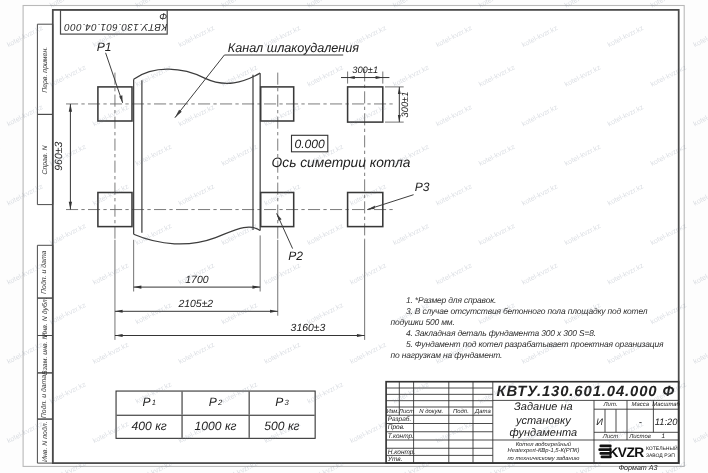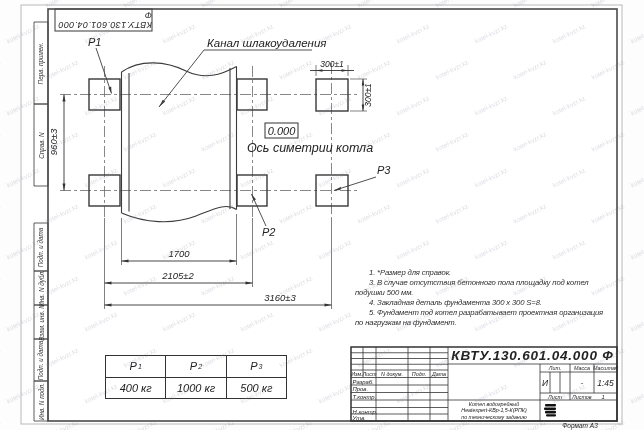--- a/index.html
+++ b/index.html
@@ -251,39 +251,52 @@
   <div class="tbt colhdr" style="left:376px;width:32px;">N докум.</div>
   <div class="tbt colhdr" style="left:408px;width:22px;">Подп.</div>
   <div class="tbt colhdr" style="left:430px;width:18px;">Дата</div>
 
   <div class="tbt rowlbl" style="top:378px;">Разраб.</div>
   <div class="tbt rowlbl" style="top:385.5px;">Пров.</div>
   <div class="tbt rowlbl" style="top:393px;">Т.контр.</div>
   <div class="tbt rowlbl" style="top:408px;">Н.контр.</div>
   <div class="tbt rowlbl" style="top:414.5px;">Утв.</div>
 
+  <div class="tbt" id="tb-title">
+    <span>Задание на</span>
+    <span>установку</span>
+    <span>фундамента</span>
+  </div>
 
   <div class="tbt smallhdr" style="left:540px;width:30px;">Лит.</div>
   <div class="tbt smallhdr" style="left:570px;width:24px;">Масса</div>
   <div class="tbt smallhdr" style="left:594px;width:23px;">Масштаб</div>
 
   <div class="tbt" style="left:540px;top:372px;width:10px;height:21px;font-size:8.5px;">И</div>
   <div class="tbt" style="left:570px;top:372px;width:24px;height:21px;font-size:8.5px;">-</div>
-  <div class="tbt" style="left:594px;top:372px;width:23px;height:21px;font-size:8.5px;">1:45</div>
+  <div class="tbt" style="left:594px;top:372px;width:23px;height:21px;font-size:8.5px;">11:20</div>
 
   <div class="tbt" style="left:540px;top:393px;width:30px;height:7px;font-size:5.4px;">Лист</div>
   <div class="tbt left" style="left:572px;top:393px;width:24px;height:7px;font-size:5.4px;">Листов</div>
   <div class="tbt" style="left:596px;top:393px;width:14px;height:7px;font-size:5.8px;">1</div>
 
   <div class="tbt" id="product">
     <span>Котел водогрейный</span>
     <span>Heatexpert-КВр-1,5-К(РПК)</span>
     <span>по техническому заданию</span>
   </div>
 
+  <div class="abs" id="logo-block">
+    <span style="width:14px;"></span>
+    <span id="logo-word">KVZR</span>
+    <span id="company">
+      <span>КОТЕЛЬНЫЙ</span>
+      <span>ЗАВОД РЭП</span>
+    </span>
+  </div>
 
   <div class="tbt" id="format-label">Формат А3</div>
 
   <div class="abs" id="wm-layer" style="left:0;top:0;width:644px;height:430px;pointer-events:none;">
       <span class="wm" style="left: -34px; top: -6px;">kotel-kvzr.kz</span>
       <span class="wm" style="left: 44px; top: -6px;">kotel-kvzr.kz</span>
       <span class="wm" style="left: 122px; top: -6px;">kotel-kvzr.kz</span>
       <span class="wm" style="left: 200px; top: -6px;">kotel-kvzr.kz</span>
       <span class="wm" style="left: 278px; top: -6px;">kotel-kvzr.kz</span>
       <span class="wm" style="left: 356px; top: -6px;">kotel-kvzr.kz</span>

